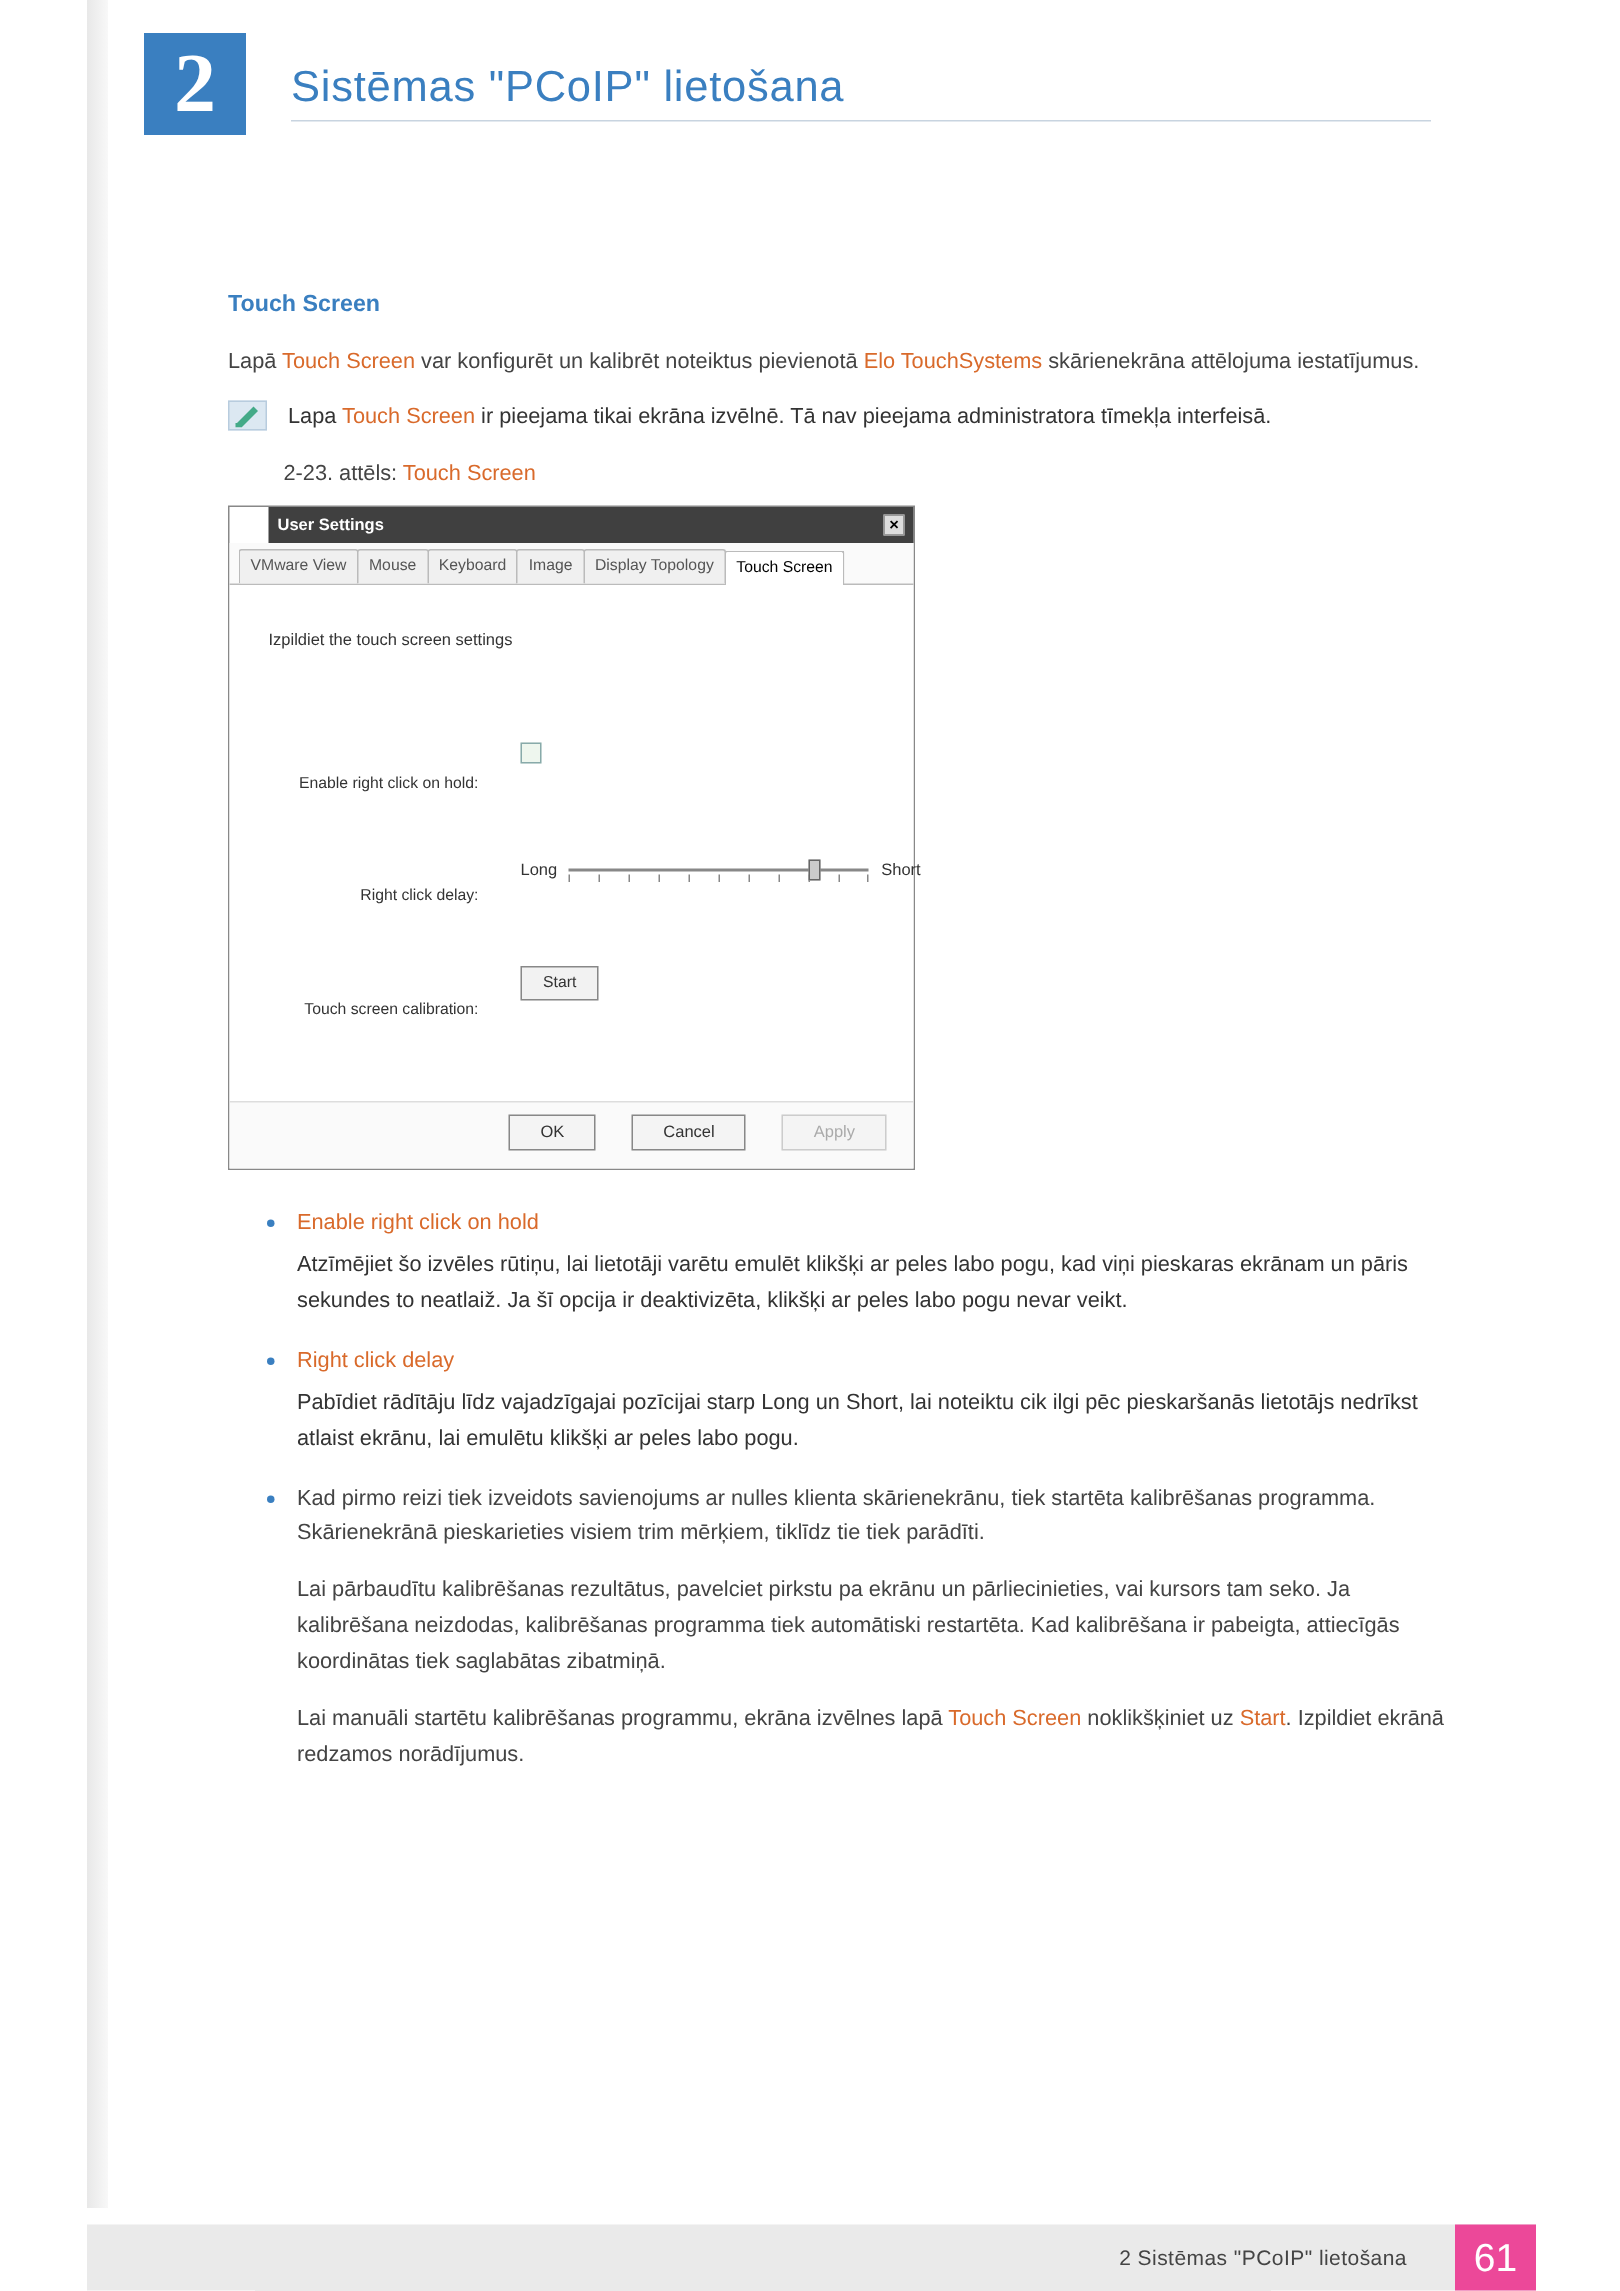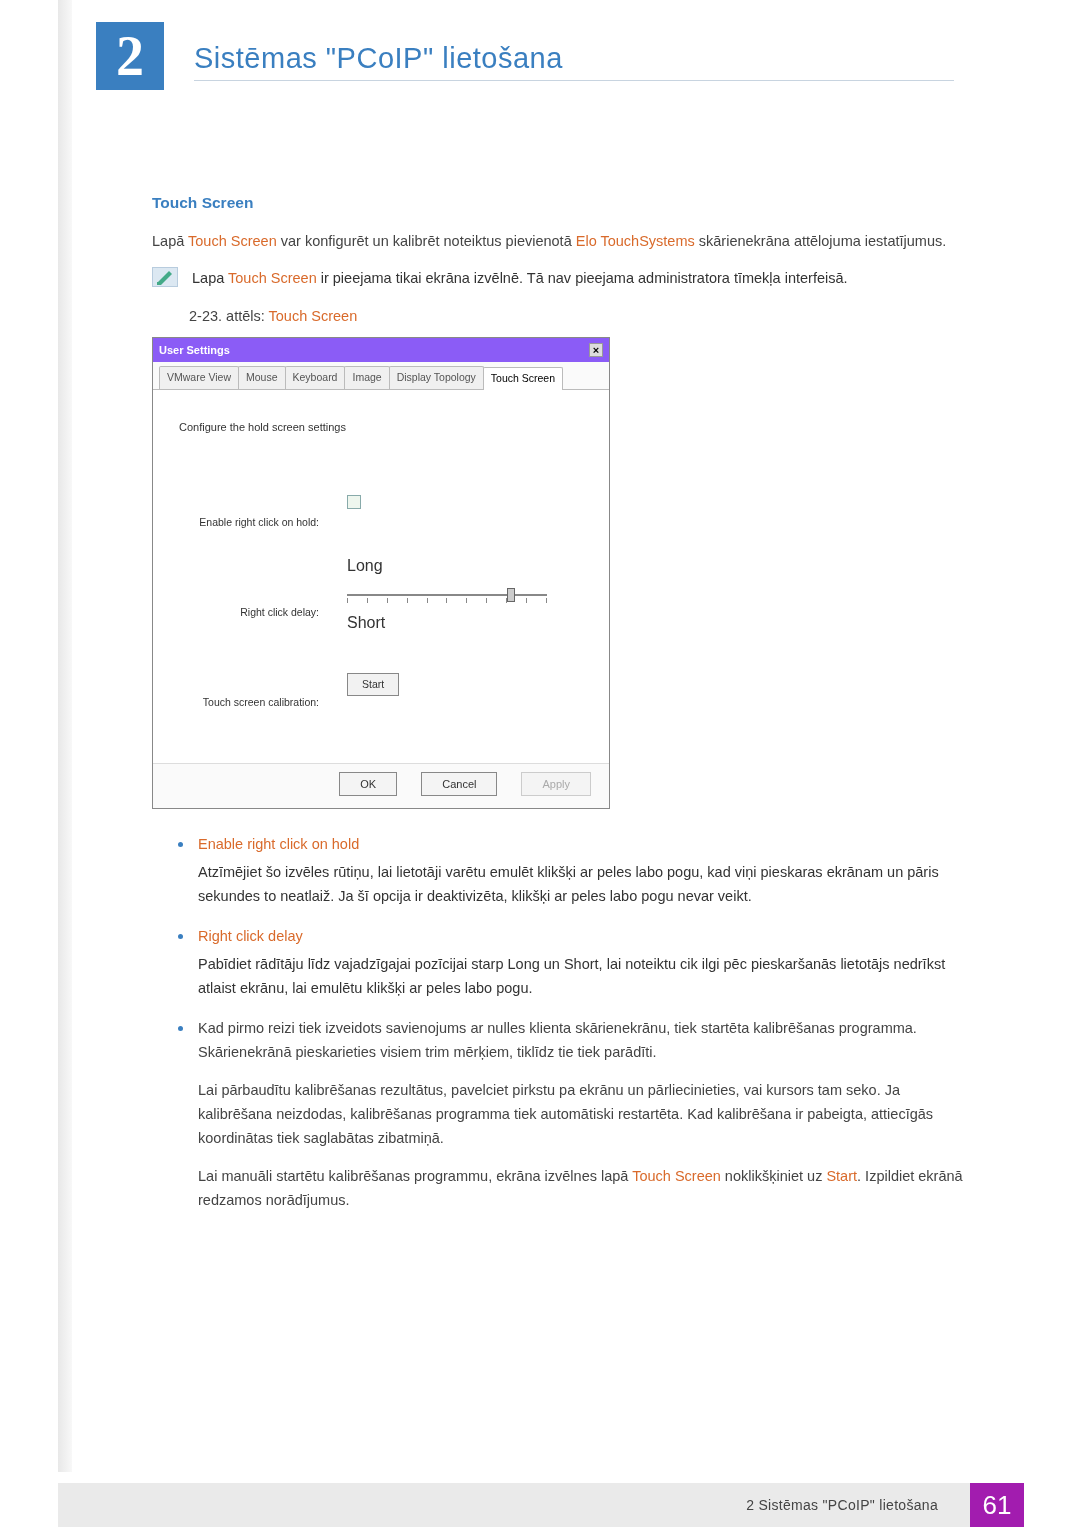--- a/index.html
+++ b/index.html
@@ -72,23 +72,23 @@
   .note-icon svg { position: absolute; left: 2px; top: 1px; }
   .fig-caption { margin-bottom: 8px; color: #444; margin-left: 37px; }
   .screenshot {
     width: 458px;
     border: 1px solid #888;
     margin-bottom: 24px;
     font-family: Tahoma, Arial, sans-serif;
     font-size: 11px;
   }
   .ss-titlebar {
-    background: #8b5cf6; color: #fff; font-weight: bold;
+    background: #404040; color: #fff; font-weight: bold;
     padding: 3px 6px;
-    display: flex; justify-content: space-between; align-items: center;
+    display: flex; justify-content: space-between; align-items: center; margin-left: 26px;
   }
   .ss-close {
     width: 14px; height: 14px; background: #ddd; color: #000;
     display: inline-flex; align-items: center; justify-content: center;
     border: 1px solid #999; font-size: 11px; font-weight: bold;
   }
   .ss-tabs {
     display: flex; gap: 0;
     border-bottom: 1px solid #bbb;
     padding: 4px 6px 0 6px;
@@ -109,21 +109,21 @@
   .ss-grid {
     display: grid;
     grid-template-columns: 168px 1fr;
     row-gap: 22px;
     align-items: center;
   }
   .ss-label { text-align: right; padding-right: 28px; font-size: 10.5px; margin-top: 36px; }
   .ss-checkbox {
     display:inline-block; width:14px; height:14px; border:1px solid #8aa; background:#eef6ee;
   }
-  .ss-slider-wrap { display: flex; gap: 8px; font-size: 16px; flex-direction: column; }
+  .ss-slider-wrap { display: flex; align-items: center; gap: 8px; font-size: 11px; }
   .ss-slider { position: relative; width: 200px; height: 14px; }
   .ss-slider .track { position:absolute; top:6px; left:0; right:0; height:2px; background:#888; }
   .ss-slider .thumb { position:absolute; top:0; left:160px; width:8px; height:14px; background:#ccc; border:1px solid #666; }
   .ss-slider .ticks { position:absolute; top:10px; left:0; right:0; height:6px; display:flex; justify-content:space-between; }
   .ss-slider .ticks span { width:1px; height:5px; background:#888; }
   .ss-start-btn {
     display:inline-block; padding:2px 14px; border:1px solid #888; background:#f2f2f2; font-size:10.5px;
   }
   .ss-buttons {
     display:flex; justify-content:flex-end; gap:24px; padding:8px 18px 12px;
@@ -139,21 +139,21 @@
   }
   .bullet-title { color:#d96a2b; font-weight:normal; display:block; margin-bottom:4px; }
   .footer-band {
     position:absolute; left:58px; bottom:0; width: 966px; height:44px;
     background:#eaeaea;
     display:flex; justify-content:flex-end; align-items:center; gap:18px;
     padding-right:0;
   }
   .footer-text { font-size:14px; color:#444; letter-spacing:0.3px; margin-right: 14px; }
   .footer-num {
-    width:54px; height:44px; background:#a21caf; color:#fff;
+    width:54px; height:44px; background:#ec4899; color:#fff;
     display:flex; align-items:center; justify-content:center;
     font-size:26px;
   }
 </style>
 </head>
 <body>
 
 <div class="left-rail"></div>
 
 <div class="chapter-badge">2</div>
@@ -191,21 +191,21 @@
     </div>
     <div class="ss-tabs">
       <div class="ss-tab">VMware View</div>
       <div class="ss-tab">Mouse</div>
       <div class="ss-tab">Keyboard</div>
       <div class="ss-tab">Image</div>
       <div class="ss-tab">Display Topology</div>
       <div class="ss-tab active">Touch Screen</div>
     </div>
     <div class="ss-body">
-      <div class="ss-heading">Configure the hold screen settings</div>
+      <div class="ss-heading">Izpildiet the touch screen settings</div>
       <div class="ss-grid">
         <div class="ss-label">Enable right click on hold:</div>
         <div><span class="ss-checkbox"></span></div>
 
         <div class="ss-label">Right click delay:</div>
         <div class="ss-slider-wrap">
           <span>Long</span>
           <div class="ss-slider">
             <div class="track"></div>
             <div class="ticks">

